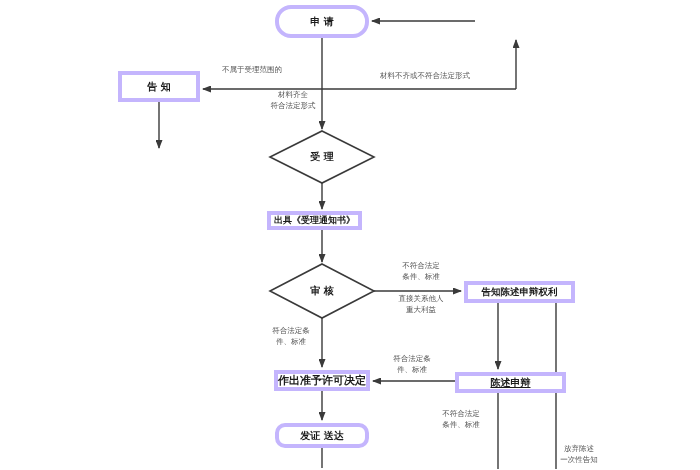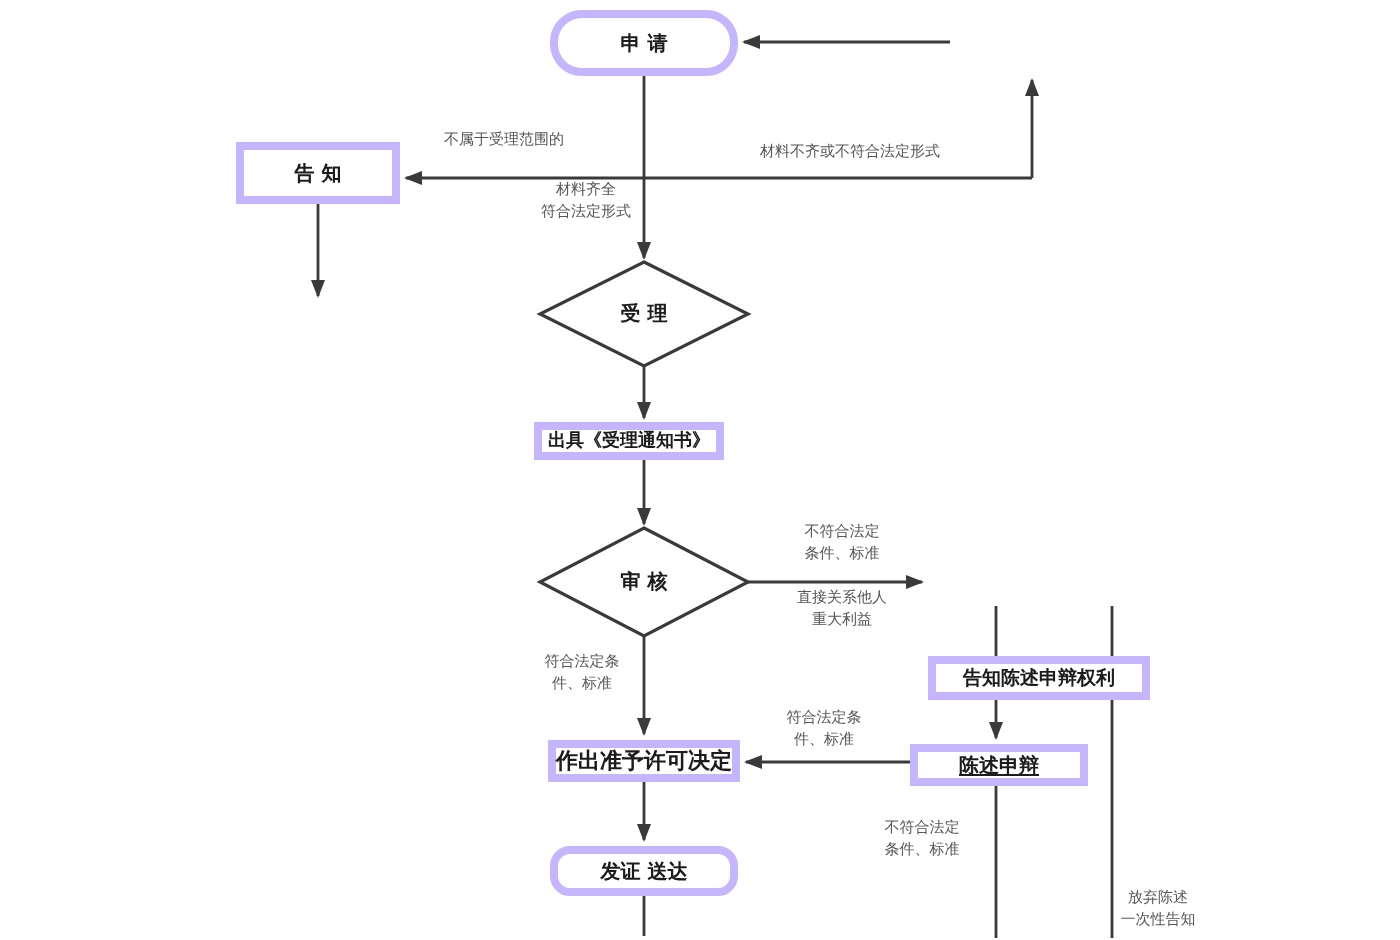--- a/index.html
+++ b/index.html
@@ -73,25 +73,25 @@
 
 
   <div class="dtext" style="left:322px;top:157px;">受 理</div>
 
   <div class="node" style="left:267px;top:211px;width:95px;height:19px;font-size:9px;">
     <span>出具《受理通知书》</span>
   </div>
 
   <div class="dtext" style="left:322px;top:291px;">审 核</div>
 
-  <div class="node" style="left:464px;top:281px;width:111px;height:22px;font-size:9.5px;margin-top:47px;">
+  <div class="node" style="left:464px;top:281px;width:111px;height:22px;font-size:9.5px;">
     <span>告知陈述申辩权利</span>
   </div>
 
-  <div class="node" style="left:455px;top:372px;width:89px;height:21px;text-decoration:underline;">
+  <div class="node" style="left:455px;top:372px;width:111px;height:21px;text-decoration:underline;">
     <span>陈述申辩</span>
   </div>
 
   <div class="node" style="left:274px;top:370px;width:96px;height:21px;font-size:11px;">
     <span>作出准予许可决定</span>
   </div>
 
   <div class="node" style="left:275px;top:423px;width:94px;height:25px;border-radius:10px;">
     <span>发证 送达</span>
   </div>

